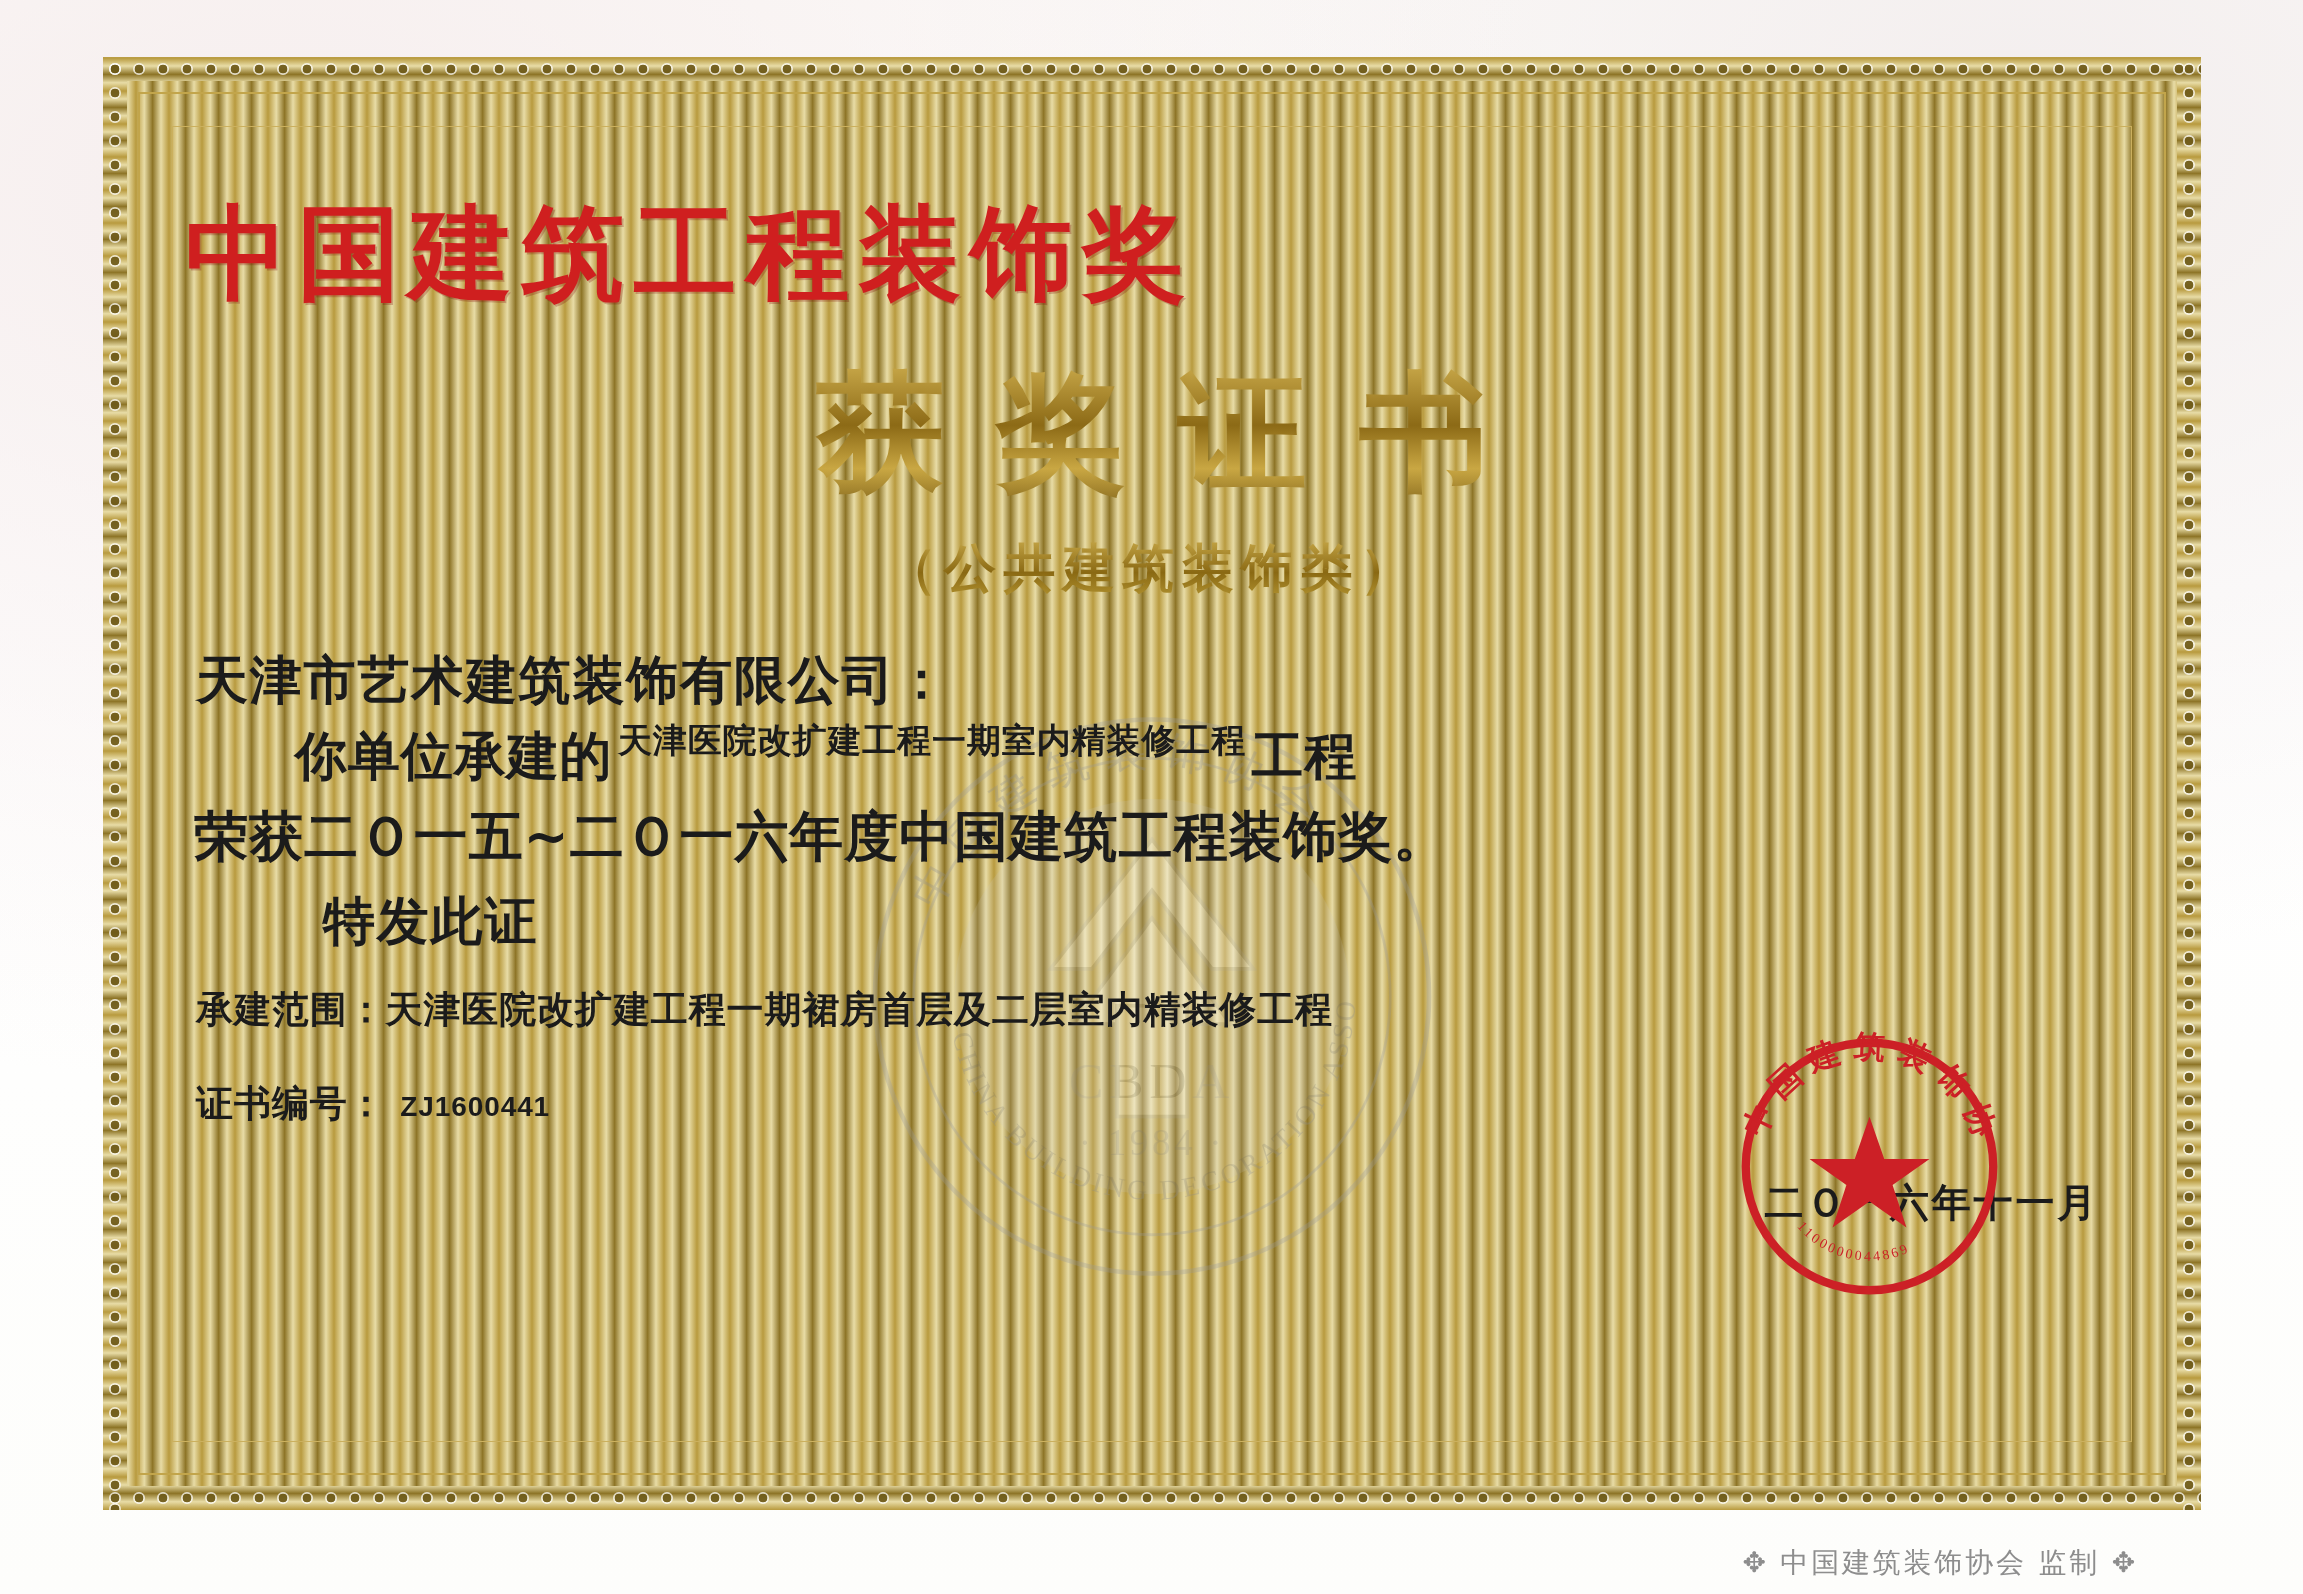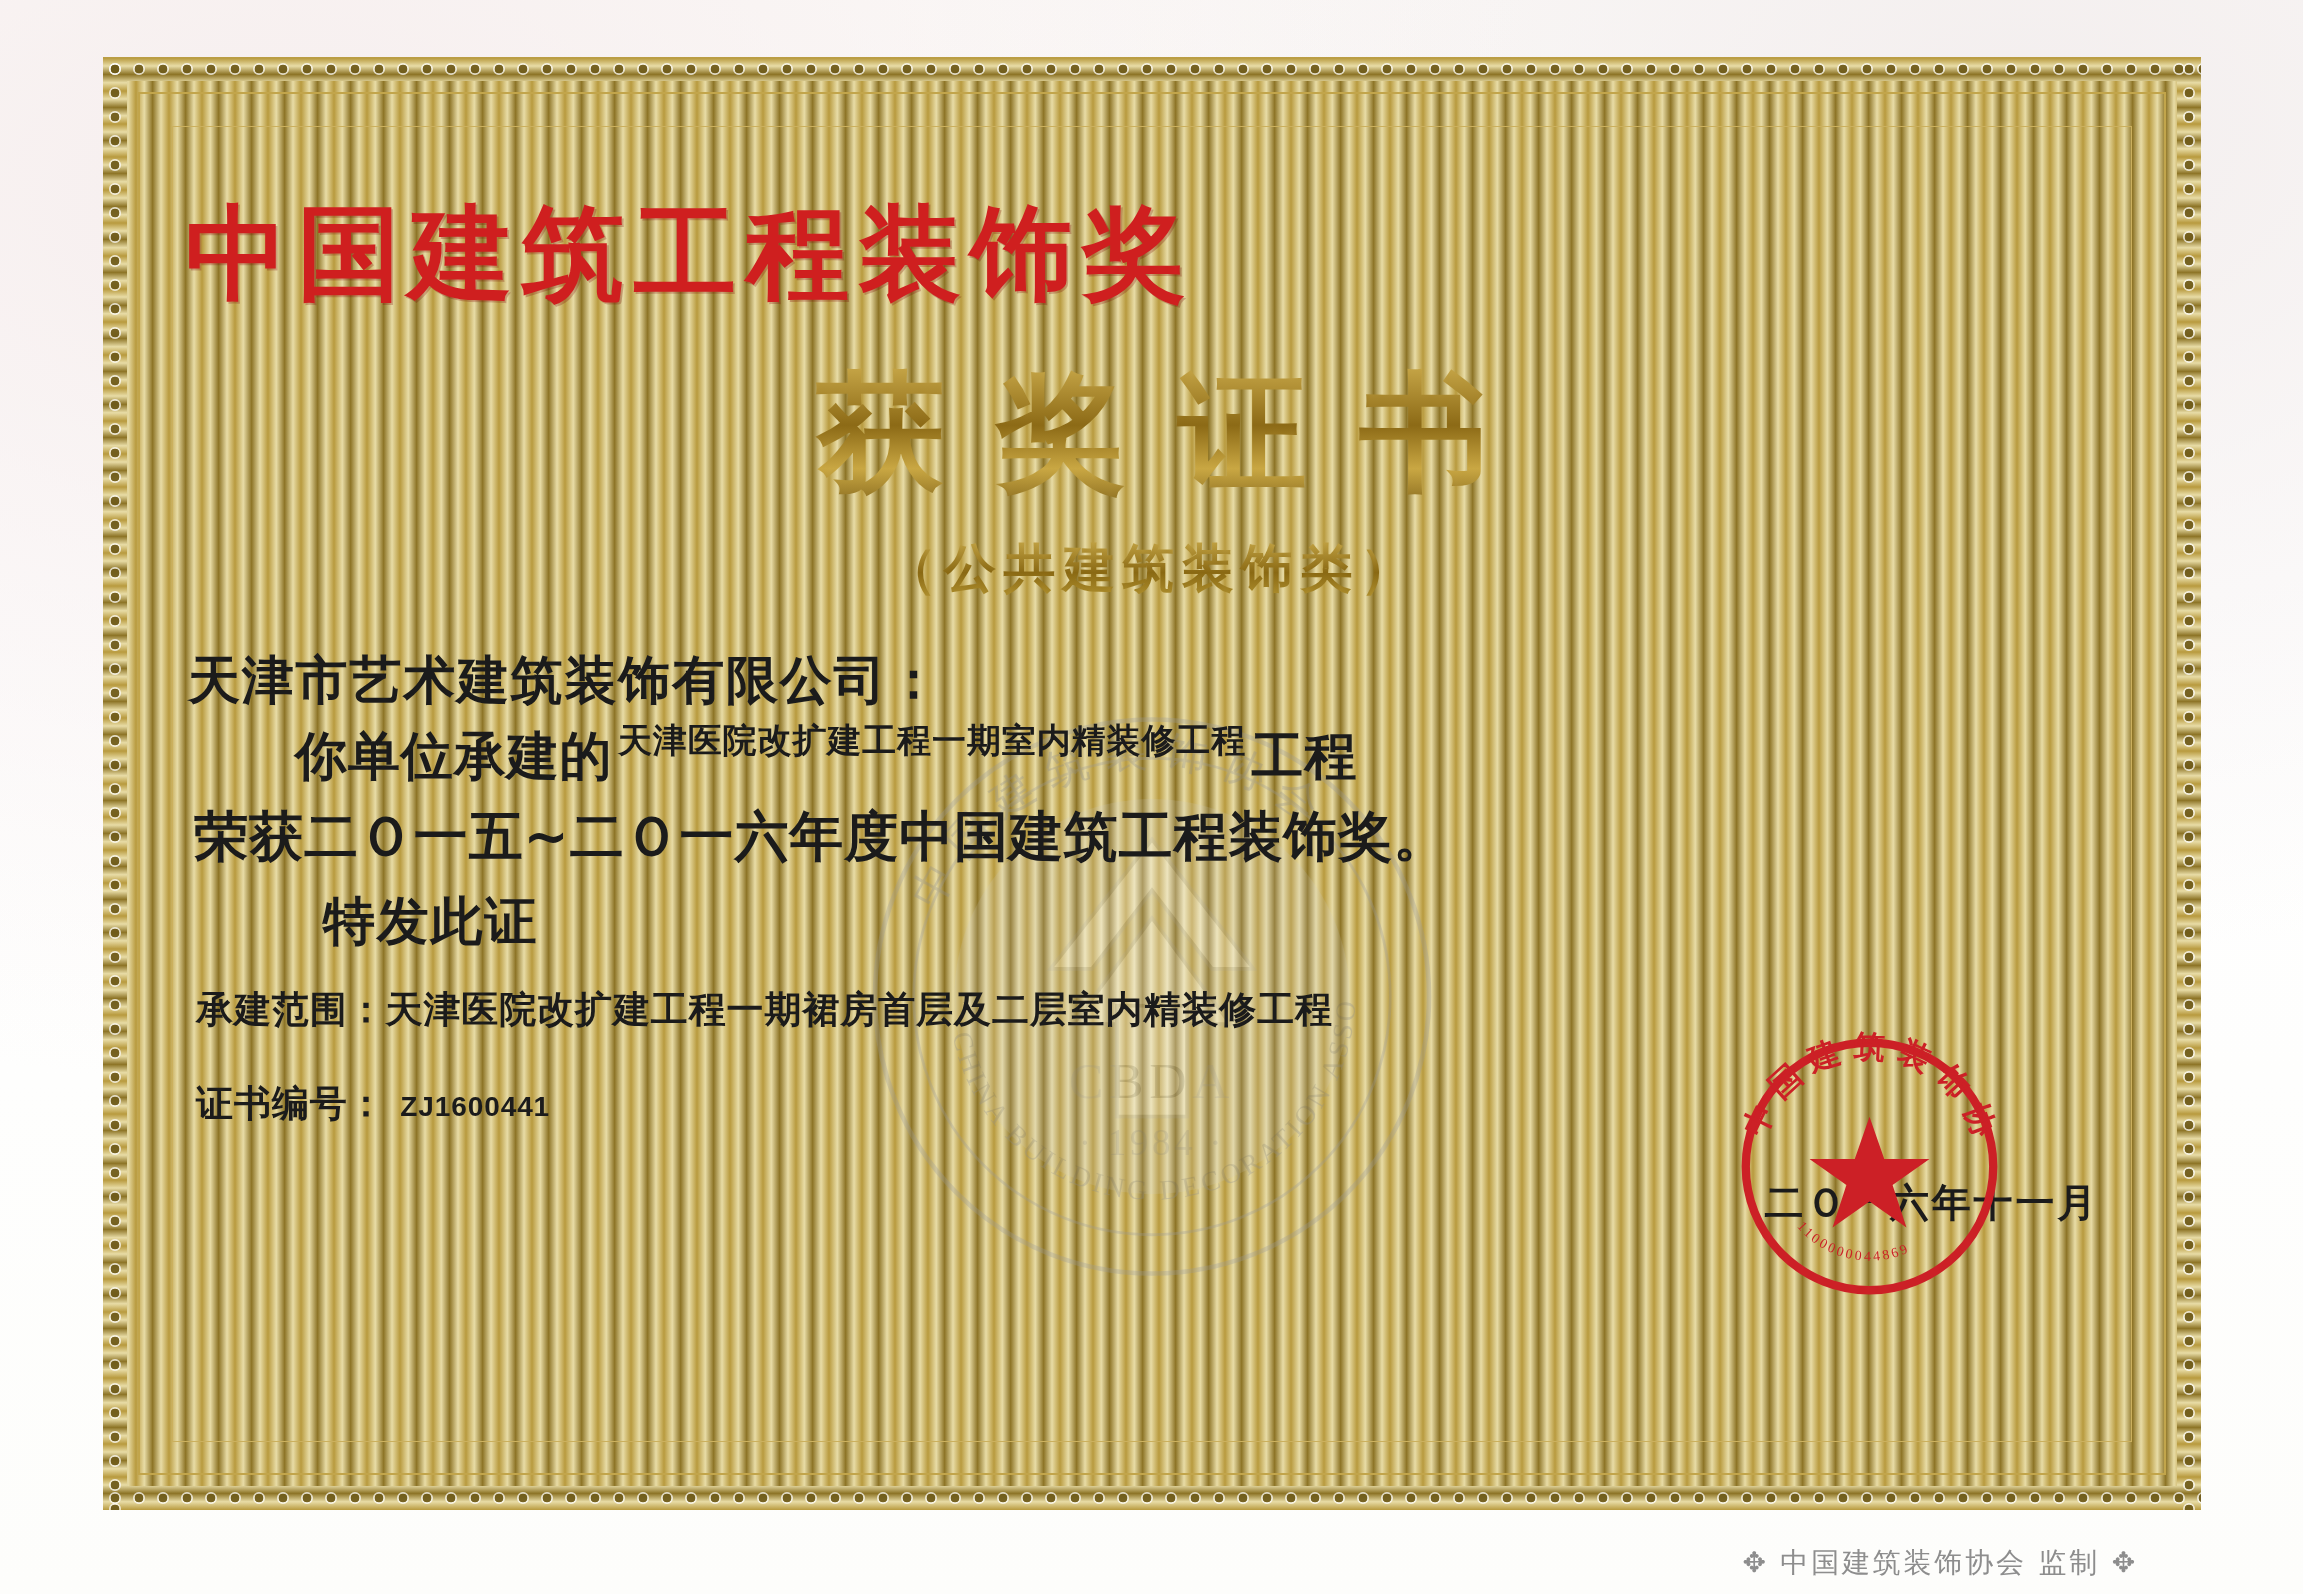--- a/index.html
+++ b/index.html
@@ -162,21 +162,21 @@
   .body-block {
     margin-top: 42px;
     color: #1b1b1b;
     font-family: "DejaVu Sans", "Liberation Sans", sans-serif;
   }
 
   .recipient {
     font-size: 52px;
     font-weight: 700;
     letter-spacing: 1.8px;
-    padding-left: 3px;
+    padding-left: 11px;
   }
 
   .line-project {
     position: relative;
     margin-top: 5.5px;
     font-size: 52px;
     font-weight: 700;
     letter-spacing: 0.9px;
     display: flex;
     align-items: flex-start;

